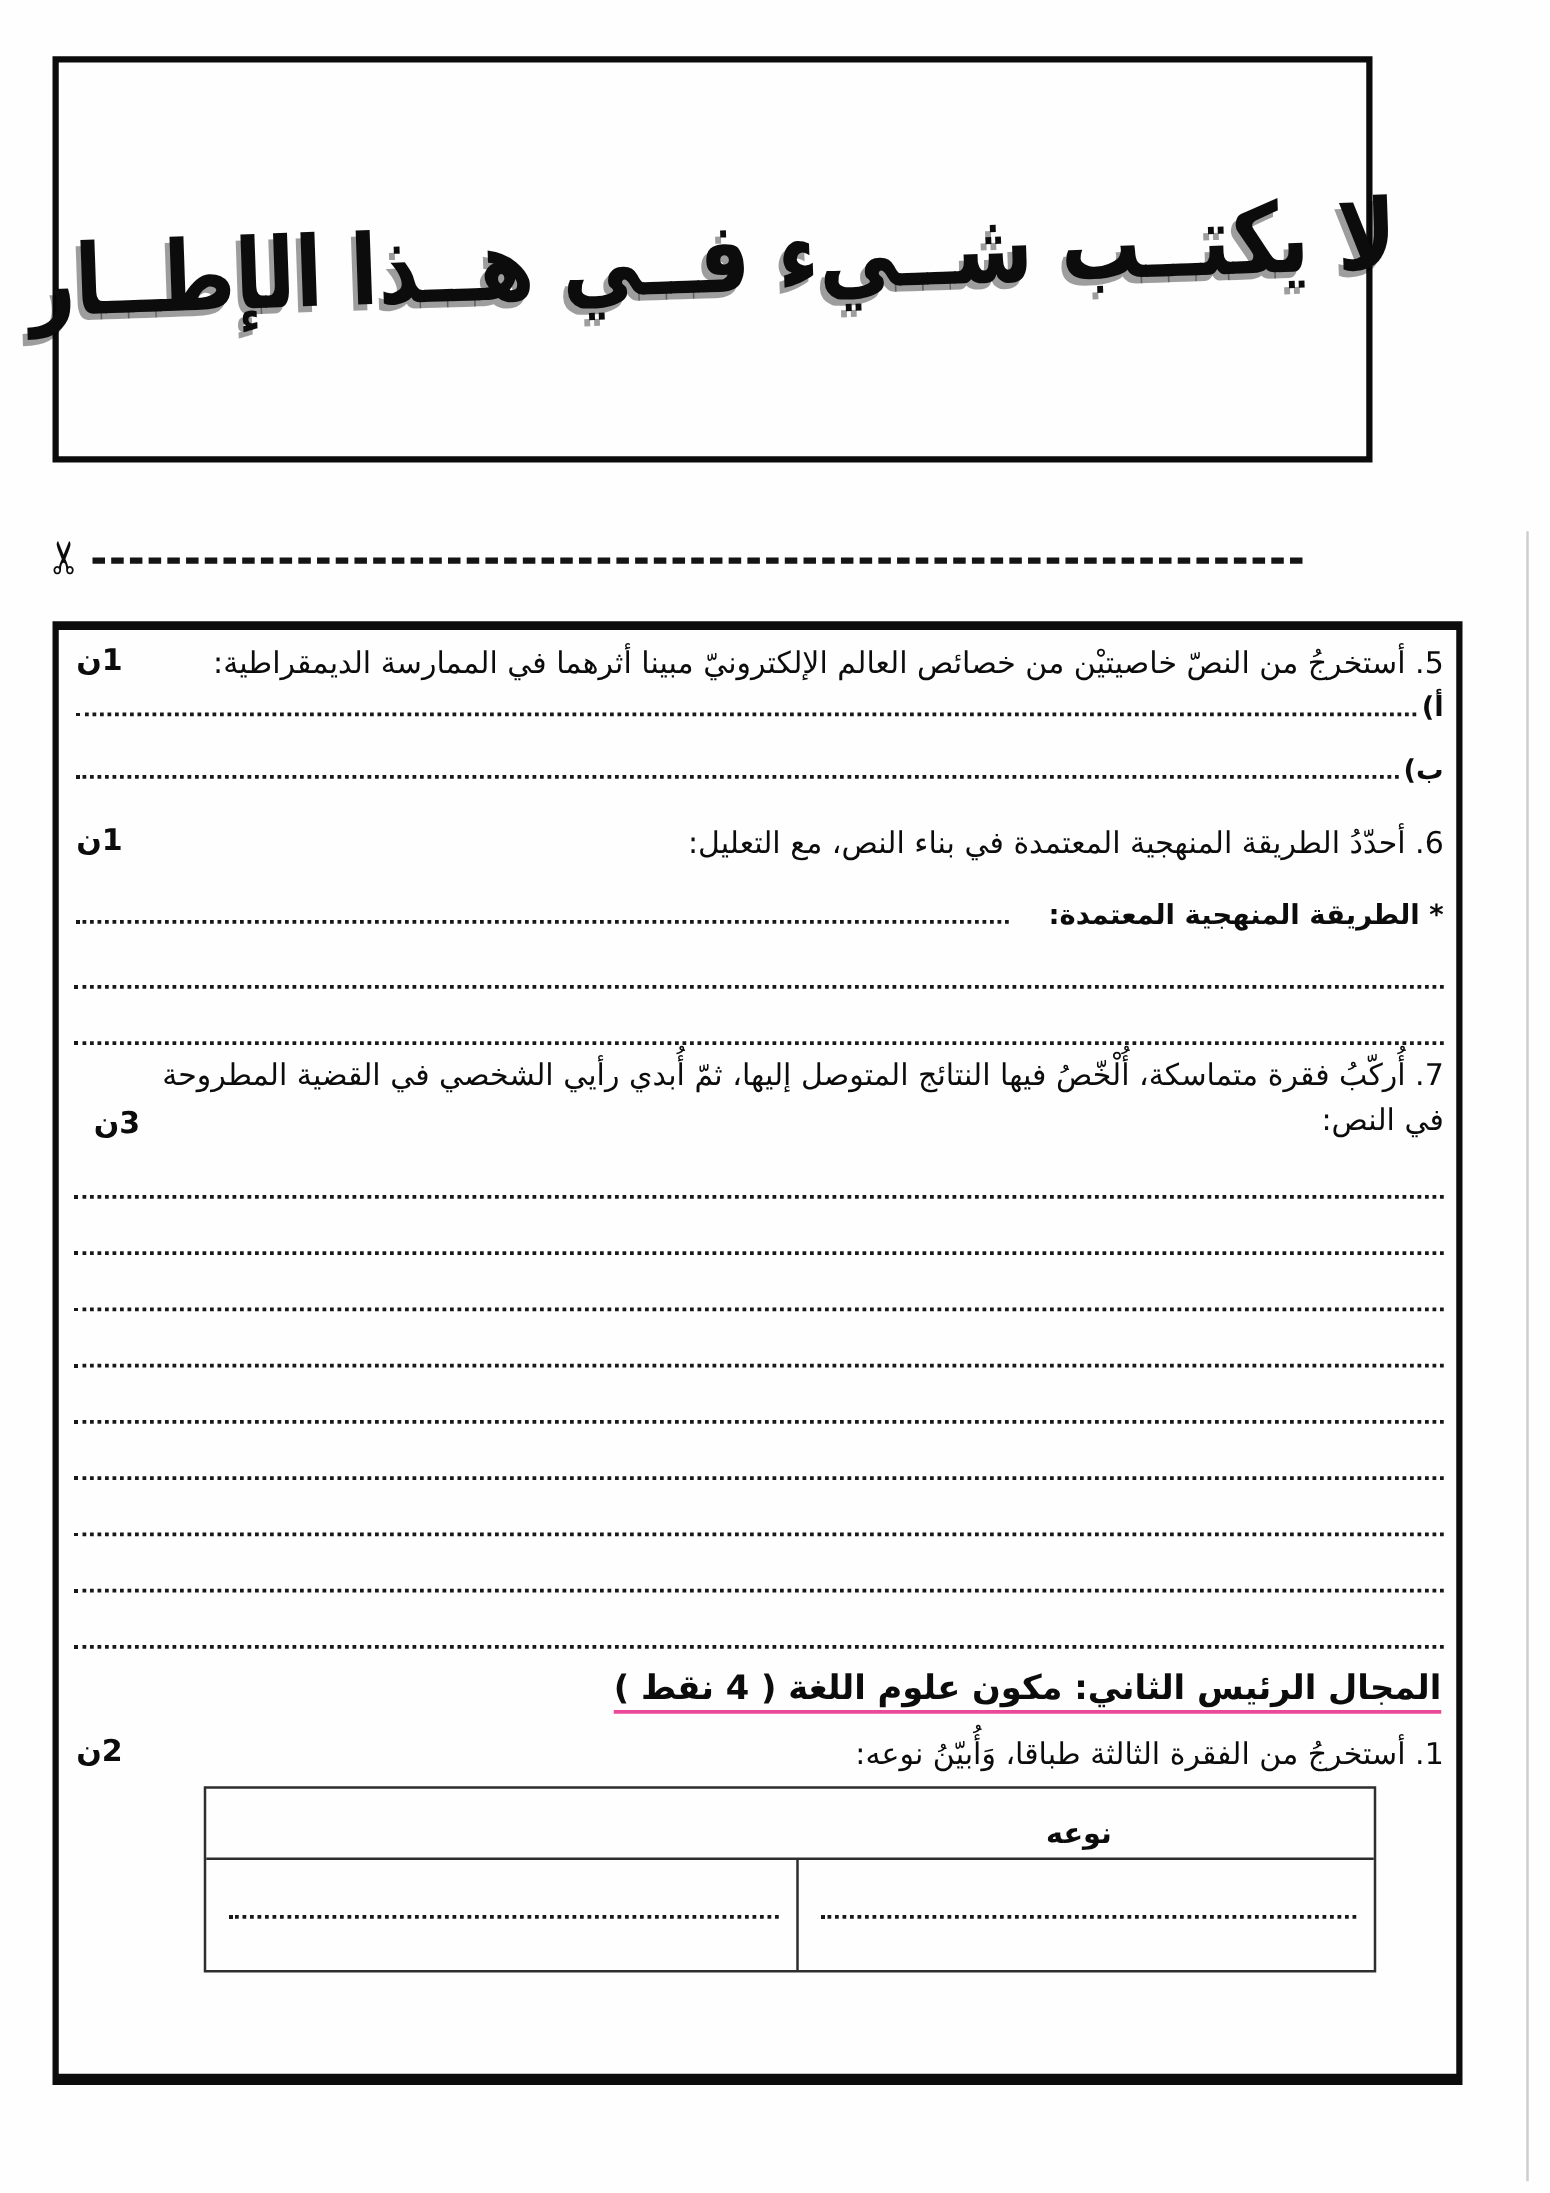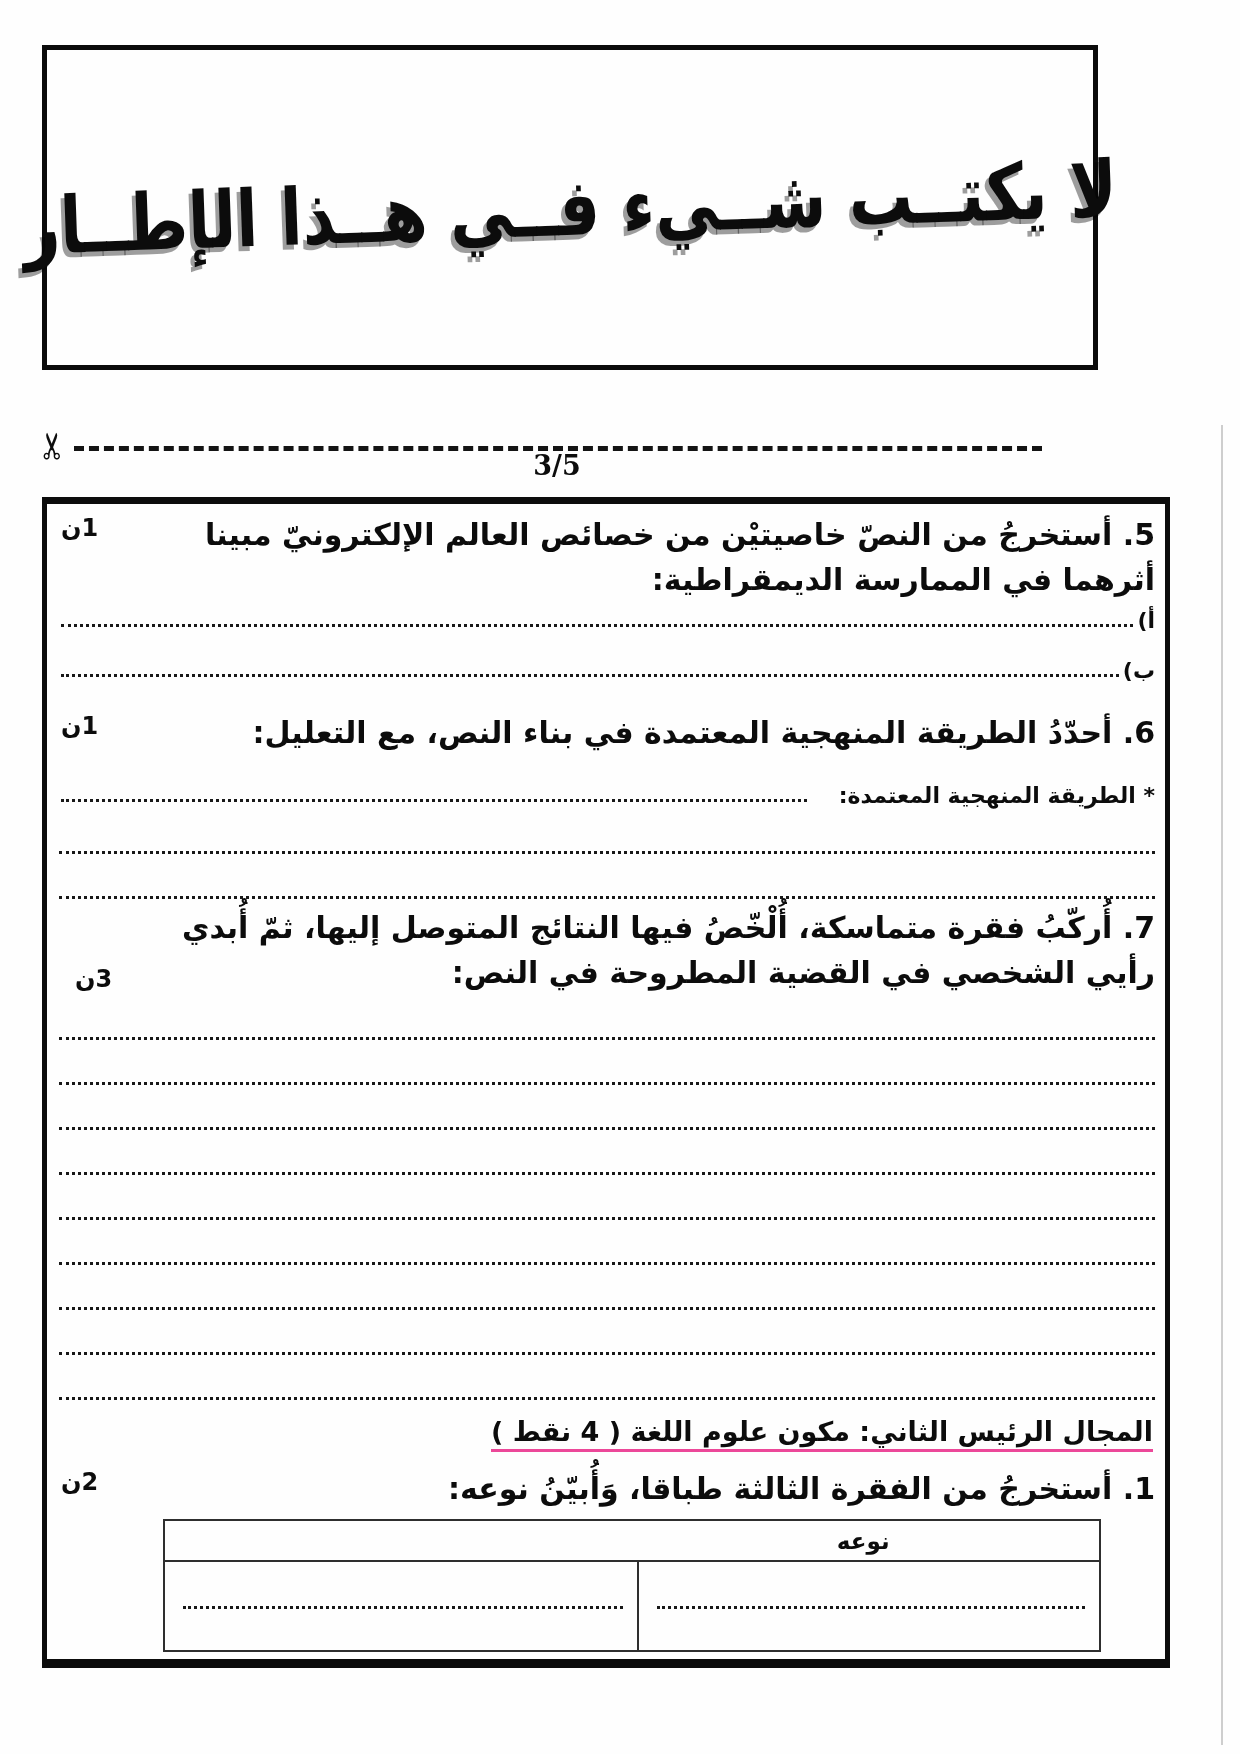--- a/index.html
+++ b/index.html
@@ -54,21 +54,21 @@
   .main-box{
     position:absolute;left:42px;top:497px;width:1128px;height:1171px;
     box-sizing:border-box;
     border:5px solid #0c0c0c;border-top-width:7px;border-bottom-width:9px;
     direction:rtl;
     padding:6px 10px 0 12px;
     overflow:hidden;
   }
   .q-row{display:flex;align-items:flex-start;}
   .q-text{
-    flex:1;font-size:30px;font-weight:bold;line-height:1.5;
+    flex:1;font-size:24px;font-weight:normal;line-height:1.5;
   }
   .pts{
     width:64px;flex:0 0 64px;
     font-size:24px;font-weight:bold;
     text-align:left;padding-left:2px;padding-top:2px;
   }
   .label-row{display:flex;align-items:flex-end;}
   .ans-label{
     font-size:22px;font-weight:bold;line-height:1.2;white-space:nowrap;
   }
@@ -95,21 +95,21 @@
     margin:8px 54px 0 104px;
     border:2px solid #2e2e2e;
   }
   .t-header{display:flex;border-bottom:2px solid #2e2e2e;}
   .t-hcell{
     box-sizing:border-box;
     font-size:23px;font-weight:bold;text-align:center;
     padding:7px 4px 6px 4px;
   }
   .t-hcell.right{width:49.5%;border-left:2px solid #2e2e2e;}
-  .t-hcell.left{width:50.5%;}
+  .t-hcell.left{width:50.5%;margin-top:16px;}
   .t-body{display:flex;height:88px;}
   .t-bcell{box-sizing:border-box;position:relative;}
   .t-bcell.right{width:49.5%;border-left:2px solid #2e2e2e;}
   .t-bcell.left{width:50.5%;}
   .cell-dots{
     position:absolute;left:18px;right:14px;top:44px;height:0;
     border-bottom:3px dotted #181818;
   }
   
   .mt2{margin-top:2px;}.mt6{margin-top:6px;}.mt12{margin-top:12px;}
@@ -123,21 +123,20 @@
 
   <div class="no-write-frame">
     <div class="no-write-text">لا يكتــب شــيء فــي هــذا الإطــار</div>
   </div>
 
   <div class="cut-row">
     <span class="scissors">✂</span>
     <span class="dash-line"></span>
   </div>
 
-  <div class="page-number">3/5</div>
 
   <div class="scan-artifact"></div>
 
   <div class="main-box">
 
     <div class="q-row mt2">
       <div class="q-text">5. أستخرجُ من النصّ خاصيتيْن من خصائص العالم الإلكترونيّ مبينا أثرهما في الممارسة الديمقراطية:</div>
       <div class="pts">1ن</div>
     </div>
     <div class="label-row h32">

